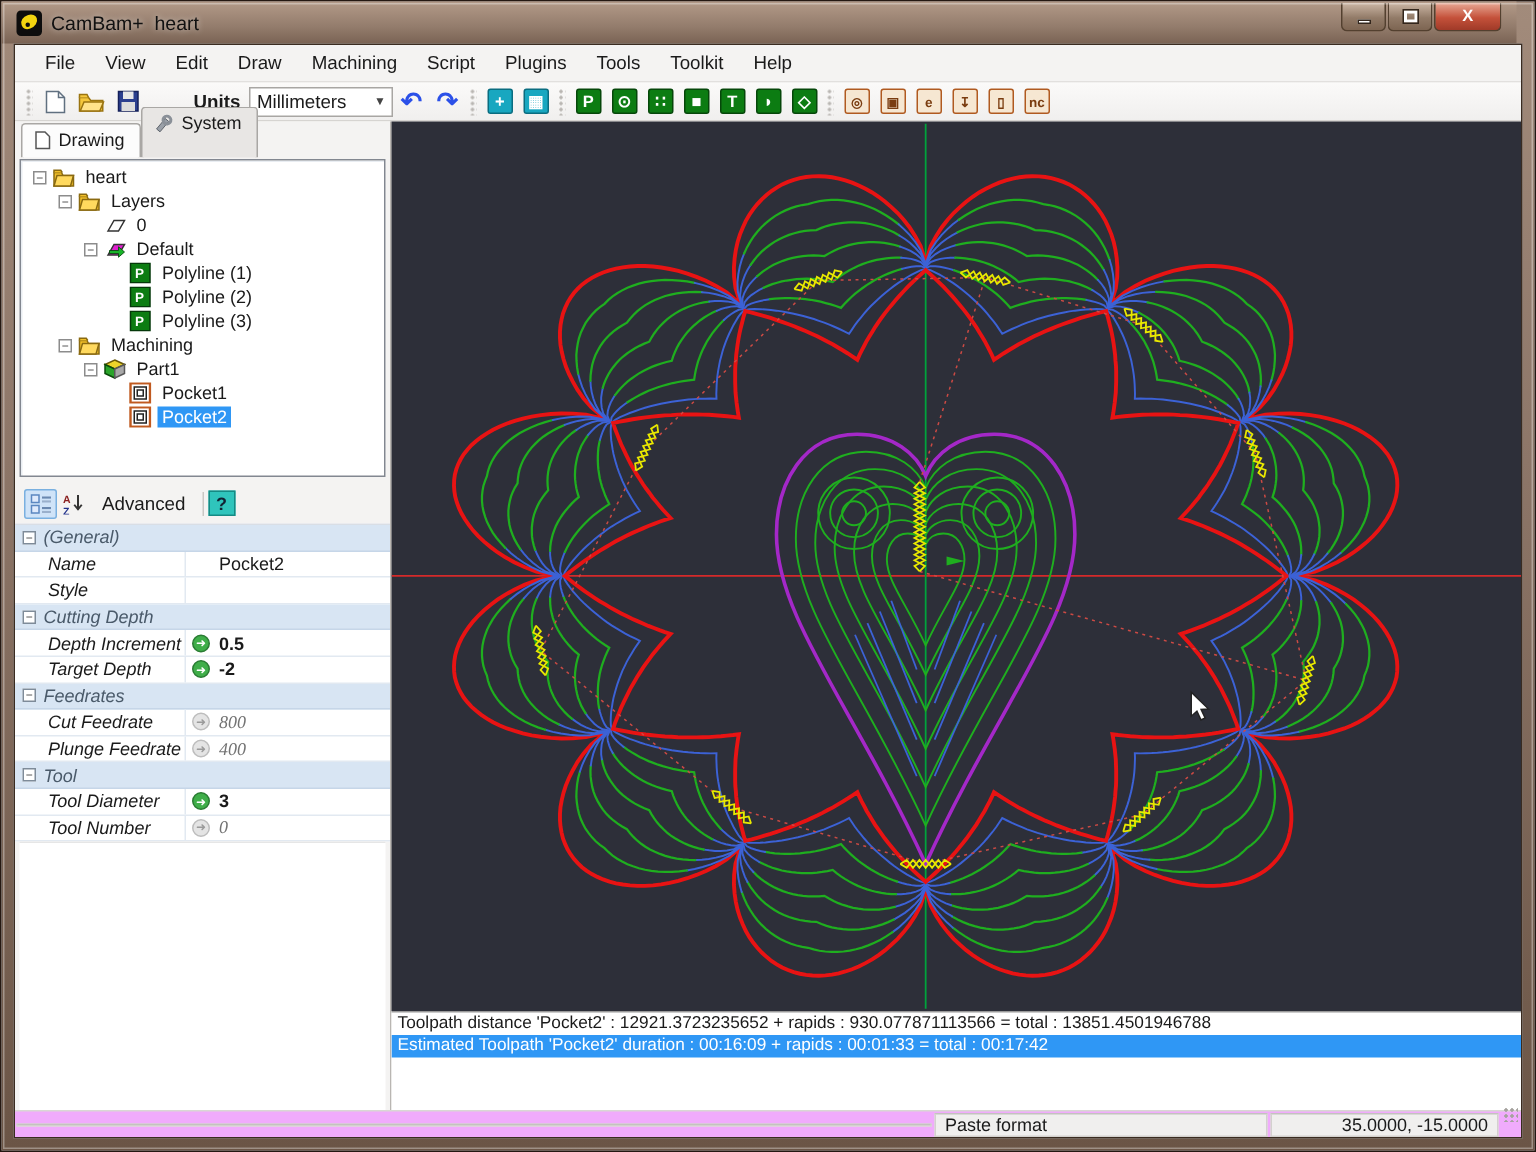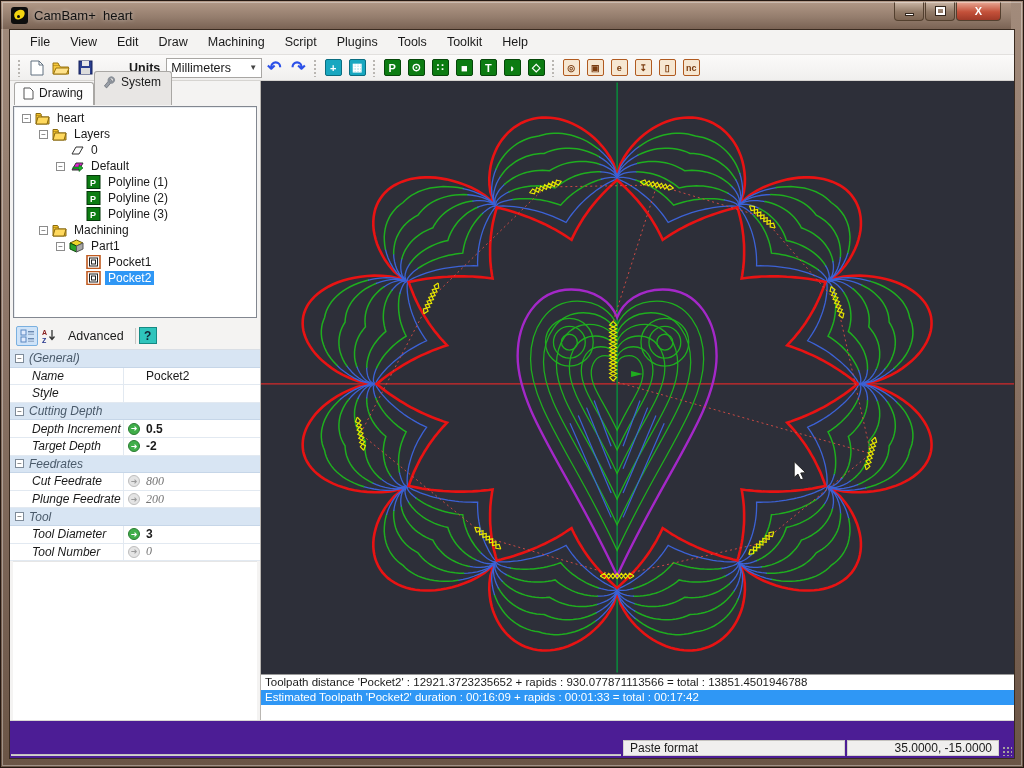--- a/index.html
+++ b/index.html
@@ -92,21 +92,21 @@
 
   
   .rightcol { flex:1; display:flex; flex-direction:column; min-width:0; }
   .canvas-wrap { height:593px; position:relative; }
   svg.cad { display:block; width:100%; height:100%; background:#2d2f39; }
   .messages { flex:1; background:#fff; border-top:1px solid #9a9a9a; overflow:hidden; }
   .msg { height:15px; line-height:15px; font-size:11.5px; padding-left:4px; white-space:nowrap; }
   .msg.selected { background:#2f97f5; color:#fff; }
 
   
-  .statusbar { height:38px; background:#4c1d95; border-top:1px solid #d9d7d4; display:flex; align-items:flex-end; }
+  .statusbar { height:18px; background:#f0abfc; border-top:1px solid #d9d7d4; display:flex; align-items:center; }
   .spanel { border:1px solid #d3d1ce; border-top-color:#c4c2bf; margin:2px 1px; display:flex; align-items:center;
     padding:0 6px; font-size:12px; background:#f0efee; }
   .spanel.fill { flex:1; }
   .spanel.paste { width:222px; }
   .spanel.coords { width:152px; justify-content:flex-end; }
   .gripcorner { width:14px; position:relative; }
   .gripcorner::before{ content:""; position:absolute; right:2px; bottom:2px; width:10px; height:10px;
     background-image:radial-gradient(circle,#a5a29e 1px,transparent 1.3px); background-size:4px 4px; }
 </style>
 </head>
@@ -406,21 +406,21 @@
               <span class="pvicon">
                 <span class="dot inh">➜</span>
               </span>
               <span class="pvalue inherited">800</span>
             </div>
             <div class="prow">
               <span class="plabel">Plunge Feedrate</span>
               <span class="pvicon">
                 <span class="dot inh">➜</span>
               </span>
-              <span class="pvalue inherited">200</span>
+              <span class="pvalue inherited">400</span>
             </div>
             <div class="prow cat">
               <span class="catbox">−</span>
               <span class="plabel">Tool</span>
             </div>
             <div class="prow">
               <span class="plabel">Tool Diameter</span>
               <span class="pvicon">
                 <span class="dot set">➜</span>
               </span>

